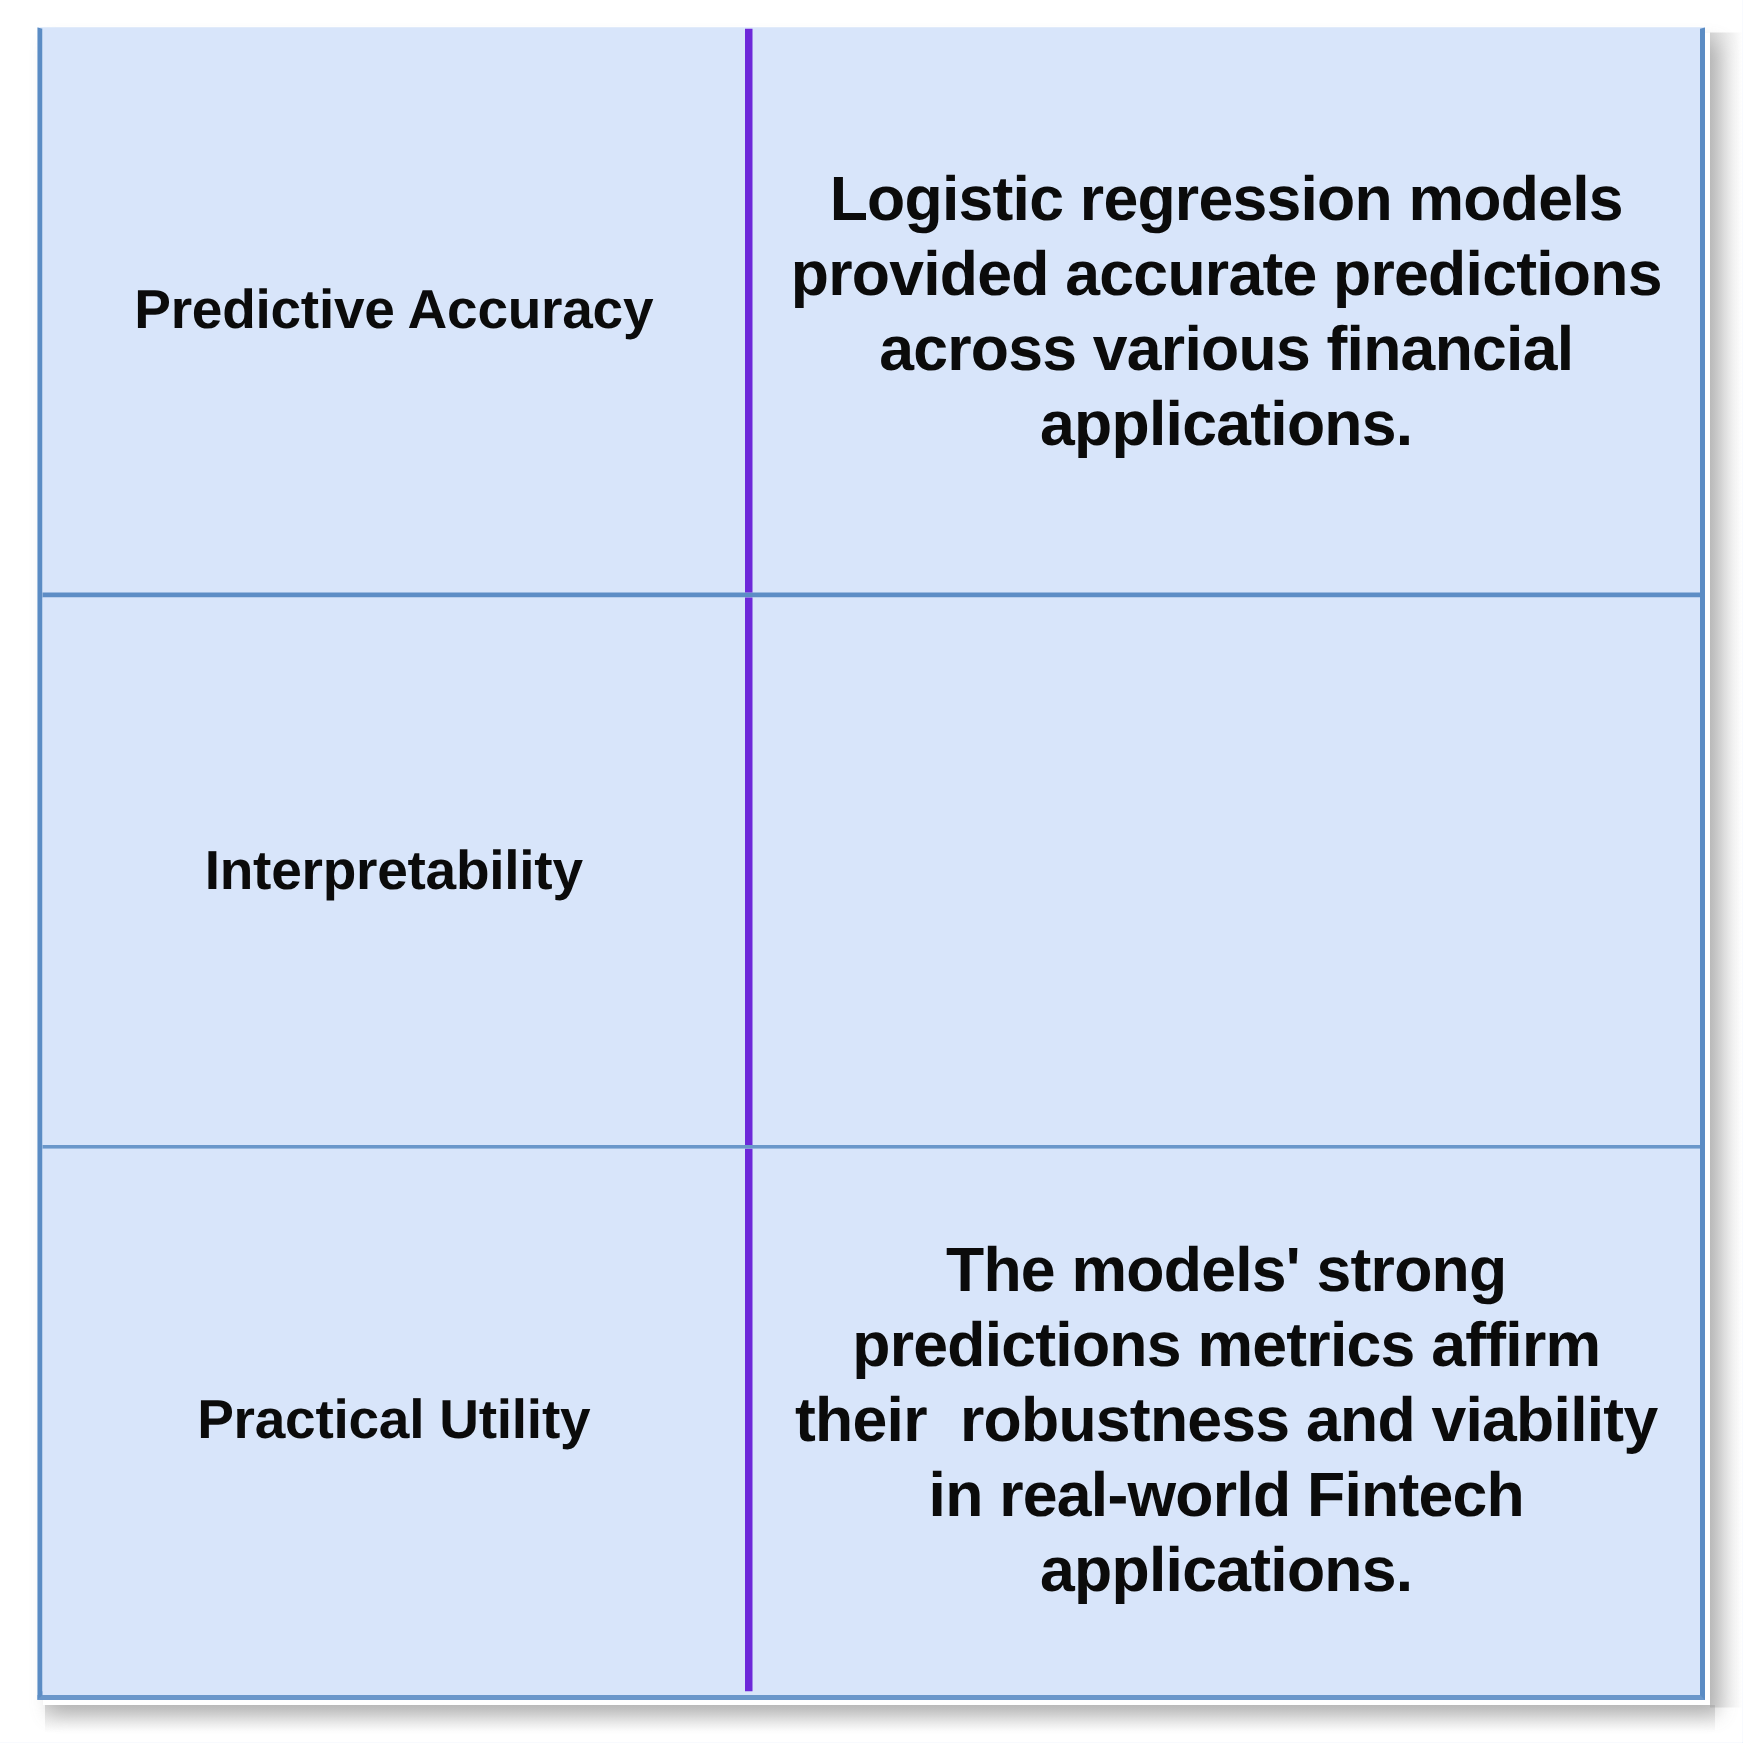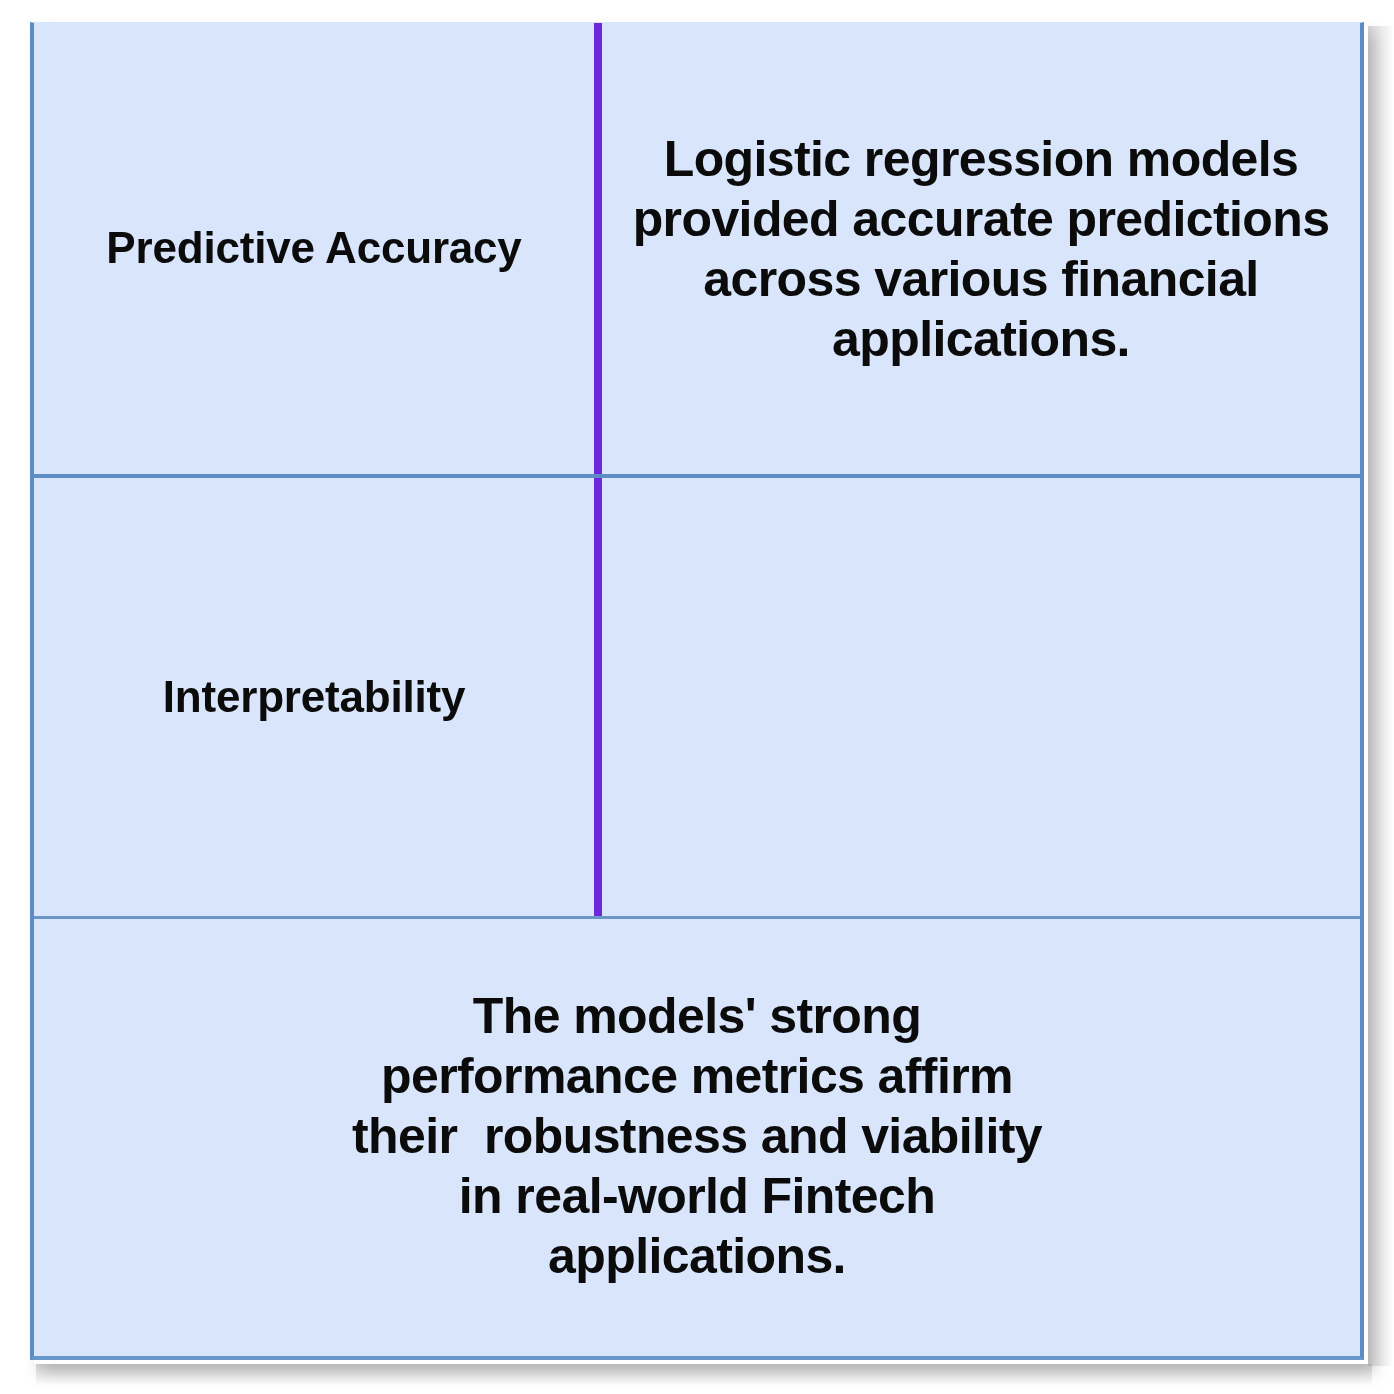--- a/index.html
+++ b/index.html
@@ -58,21 +58,21 @@
   }
 
   .row-1 { height: 455px; border-bottom: 4px solid #5d8dc5; }
   .row-2 { height: 441px; border-bottom: 3px solid #6a97ca; }
   .row-3 { height: 434px; }
 
   .cell-label {
     width: 568px;
     flex: 0 0 568px;
     box-sizing: border-box;
-    border-right: 8px solid #6d28d9;
+    border-right: 6px solid #6d28d9;
     display: flex;
     align-items: center;
     justify-content: center;
     padding: 0 14px;
   }
 
   .cell-desc {
     flex: 1 1 auto;
     box-sizing: border-box;
     display: flex;
@@ -143,23 +143,26 @@
       </div>
     </div>
 
     <div class="row row-2">
       <div class="cell-label">
         <span class="label-text regular">Interpretability</span>
       </div>
     </div>
 
     <div class="row row-3">
+      <div class="cell-label">
+        <span class="label-text bold">Practical Utility</span>
+      </div>
       <div class="cell-desc">
         <span class="desc-text">The models' strong
-performance metrics affirm
+predictions metrics affirm
 their  robustness and viability
 in real-world Fintech
 applications.</span>
       </div>
     </div>
 
   </div>
 
   <div class="edge-shade"></div>
   <div class="bottom-shade"></div>

